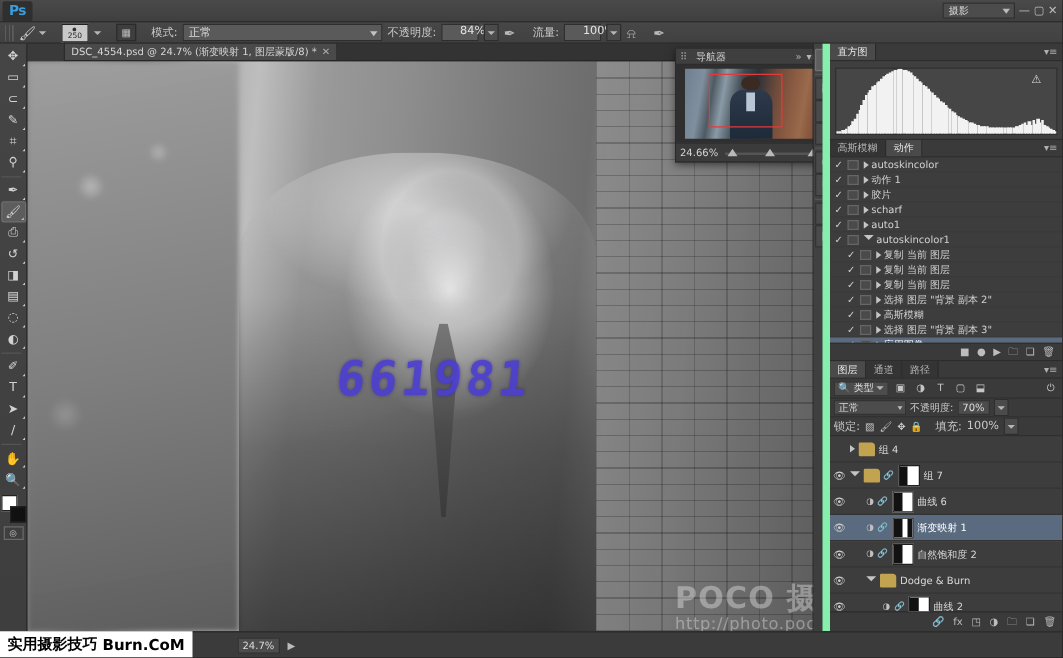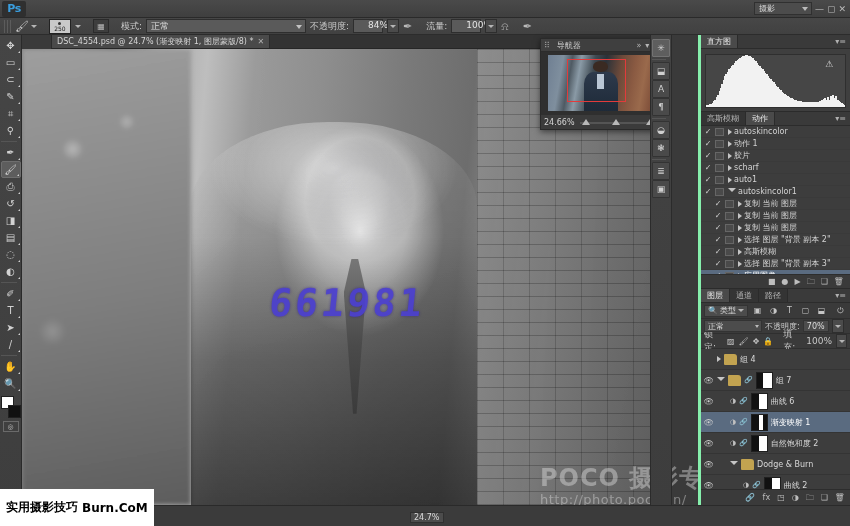--- a/index.html
+++ b/index.html
@@ -236,22 +236,22 @@
   }
   .rail-btn{
     width:18px;height:18px; background:#4a4a4a; border:1px solid #333;
     display:flex;align-items:center;justify-content:center;
     font-size:9px;color:#d0d0d0; border-radius:1px;
   }
   .rail-btn.active{ background:#5e5e5e; border-color:#727272; }
   .rail-sep{ width:14px;height:1px;background:#555;margin:2px 0; }
 
   .rightdock{
-    position:absolute; right:0; top:35px; bottom:21px; width:152px;
-    background:#3a3a3a; border-left:3px solid #86efac;
+    position:absolute; right:0; top:35px; bottom:21px; width:192px;
+    background:#3a3a3a; border-left:6px solid #86efac;
     display:flex; flex-direction:column;
   }
   .panel{ border-bottom:1px solid #2b2b2b; display:flex; flex-direction:column; }
   .panel-tabs{
     height:14px; background:#3a3a3a; display:flex; align-items:stretch;
     border-bottom:1px solid #2c2c2c;
   }
   .ptab{
     padding:0 6px; font-size:8px; color:#b6b6b6; display:flex;
     align-items:center; background:#343434; border-right:1px solid #2b2b2b;
@@ -350,24 +350,24 @@
   .layers-foot{
     height:16px; background:#3a3a3a; border-top:1px solid #2d2d2d;
     display:flex; align-items:center; justify-content:flex-end; gap:7px;
     padding-right:5px;
   }
 
   
   .statusbar{
     position:absolute; left:0; bottom:0; width:850px; height:21px;
     background:#3b3b3b; border-top:1px solid #2a2a2a;
-    display:flex; align-items:center; gap:6px; padding-left:4px;flex-direction:column;
+    display:flex; align-items:center; gap:6px; padding-left:4px;
   }
   .wm-fsbus{
-    position:absolute; left:0; bottom:0; height:37px; display:flex;
+    position:absolute; left:0; bottom:0; height:21px; display:flex;
     align-items:center; padding:0 6px; background:#fff; color:#000;
     font-weight:bold; font-size:12px; z-index:5;
   }
   .wm-fsbus .en{ font-weight:bold; font-size:12px; margin-left:4px; }
   .zoomfield{
     width:34px;height:13px;background:#4c4c4c;border:1px solid #303030;
     font-size:8px;color:#dcdcdc;display:flex;align-items:center;
     padding-left:3px;
   }
   .statusinfo{ font-size:8px;color:#c6c6c6; }

